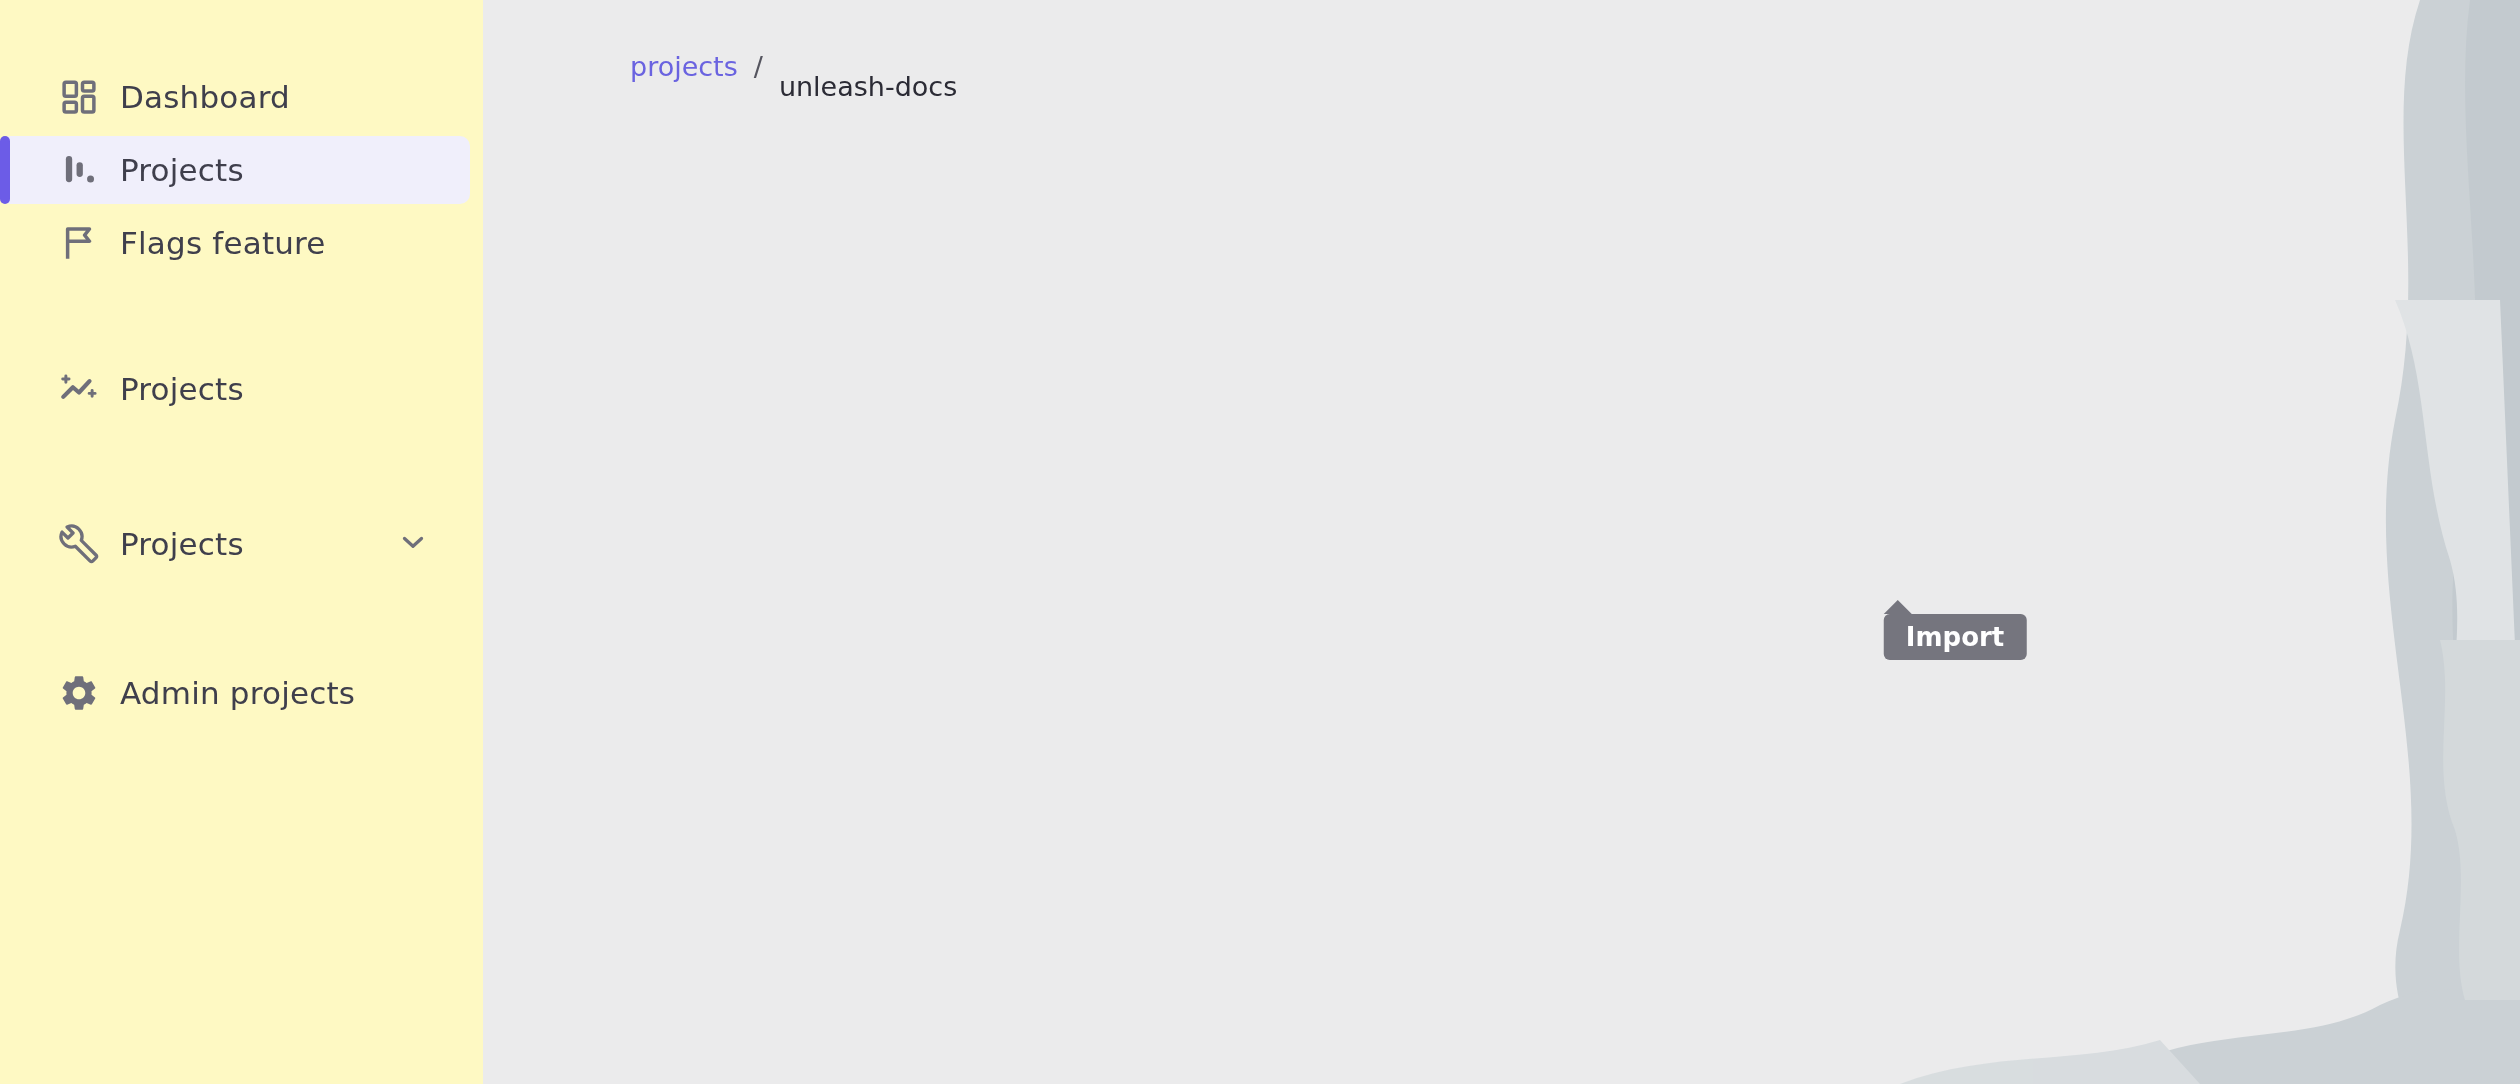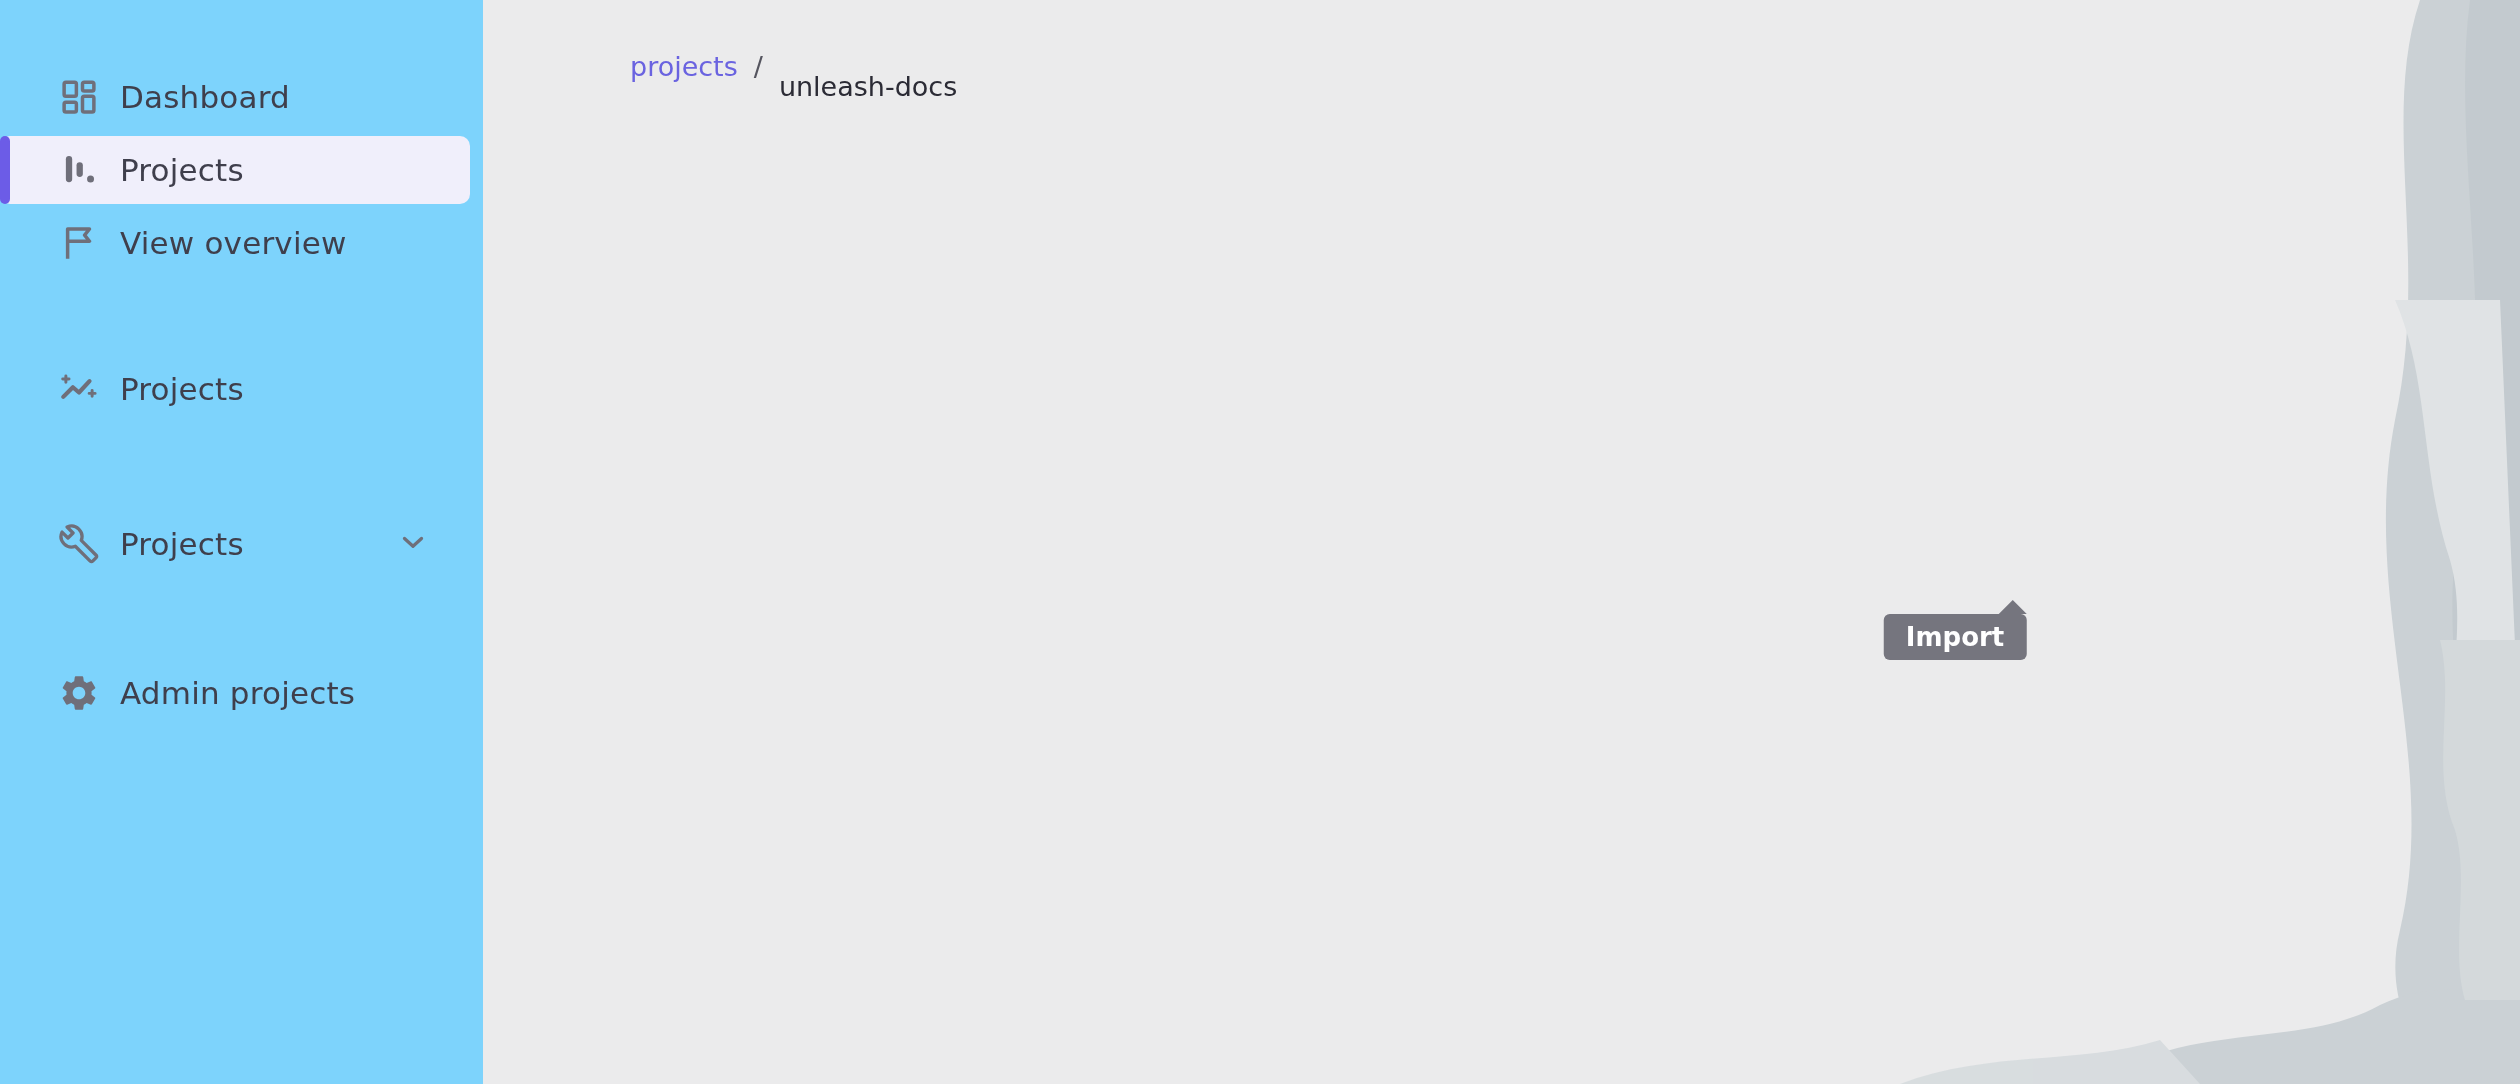--- a/index.html
+++ b/index.html
@@ -3,21 +3,21 @@
 <meta charset="utf-8">
 <style>
   html,body{margin:0;padding:0;background:#ebebec;}
   *{box-sizing:border-box;font-family:"DejaVu Sans","Liberation Sans",sans-serif;}
   .stage{position:relative;width:2520px;height:1084px;overflow:hidden;background:#ebebec;}
 
   
   .bg-art{position:absolute;top:0;left:0;z-index:1;}
 
   
-  .sidebar{position:absolute;left:0;top:0;width:483px;height:1084px;background:#7dd3fc;z-index:3;}
+  .sidebar{position:absolute;left:0;top:0;width:483px;height:1084px;background:#fef9c3;z-index:3;}
   .nav-item{position:absolute;left:0;width:470px;height:68px;display:flex;align-items:center;padding-left:56px;cursor:pointer;border-radius:10px;}
   .nav-item .ico{width:46px;height:46px;display:flex;align-items:center;justify-content:center;flex:0 0 46px;}
   .nav-item .lbl{margin-left:18px;font-size:31px;color:#3f3f4c;letter-spacing:.2px;}
   .nav-item.active{background:#f0effb;}
   .nav-item.active::before{content:"";position:absolute;left:0;top:0;bottom:0;width:10px;background:#6c5ce7;border-radius:6px;}
   .nav-chevron{position:absolute;right:40px;top:50%;transform:translateY(-50%);}
 
   
   .main{position:absolute;left:483px;top:0;right:0;bottom:0;z-index:2;}
   .breadcrumb{position:absolute;left:147px;top:30px;display:flex;align-items:center;gap:16px;font-size:27px;}
@@ -78,21 +78,21 @@
   .switch{position:relative;width:76px;height:34px;border-radius:17px;cursor:pointer;}
   .switch .thumb{position:absolute;top:-3px;width:40px;height:40px;border-radius:50%;box-shadow:0 2px 5px rgba(0,0,0,.35);}
   .switch.on{background:#b2aaee;}
   .switch.on .thumb{right:-2px;background:#5d50d6;}
   .switch.off{background:#9d9da4;}
   .switch.off .thumb{left:-2px;background:#ffffff;}
   .kebab{display:flex;flex-direction:column;gap:15px;align-items:center;cursor:pointer;padding:6px;}
   .kebab i{width:9px;height:9px;border-radius:50%;background:#707079;}
 
   
-  .tooltip{position:absolute;left:1955px;top:600px;transform:translateX(-50%);z-index:6;display:flex;flex-direction:column;align-items:flex-end;}
+  .tooltip{position:absolute;left:1955px;top:600px;transform:translateX(-50%);z-index:6;display:flex;flex-direction:column;align-items:flex-start;}
   .tooltip .arrow{width:0;height:0;border-left:14px solid transparent;border-right:14px solid transparent;border-bottom:14px solid #75757e;}
   .tooltip .box{background:#75757e;color:#fff;font-size:26px;font-weight:bold;padding:8px 22px;border-radius:6px;}
 </style>
 </head>
 <body>
 
 <div class="stage">
 
   <svg class="bg-art" width="2520" height="1084" viewBox="0 0 2520 1084">
     <rect x="0" y="0" width="2520" height="1084" fill="#ebebec"></rect>
@@ -130,21 +130,21 @@
       </span>
       <span class="lbl">Projects</span>
     </div>
 
     <div class="nav-item" style="top:209px">
       <span class="ico">
         <svg width="42" height="42" viewBox="0 0 24 24" fill="none" stroke="#6f6f7a" stroke-width="2" stroke-linejoin="round">
             <path d="M5.5 21V4h12.5l-2.8 3.5 2.8 3.5H5.5"></path>
           </svg>
       </span>
-      <span class="lbl">View overview</span>
+      <span class="lbl">Flags feature</span>
     </div>
 
 
     <div class="nav-item" style="top:355px">
       <span class="ico">
         <svg width="42" height="42" viewBox="0 0 24 24" fill="none" stroke="#6f6f7a" stroke-width="2.4" stroke-linecap="round" stroke-linejoin="round">
             <path d="M3 16.5 8.5 11l3.5 3 6-6.5"></path>
             <path d="M4.5 4.5v3.6M2.7 6.3h3.6" stroke-width="1.7"></path>
             <path d="M19.5 12.8v3.4M17.8 14.5h3.4" stroke-width="1.7"></path>
           </svg>

